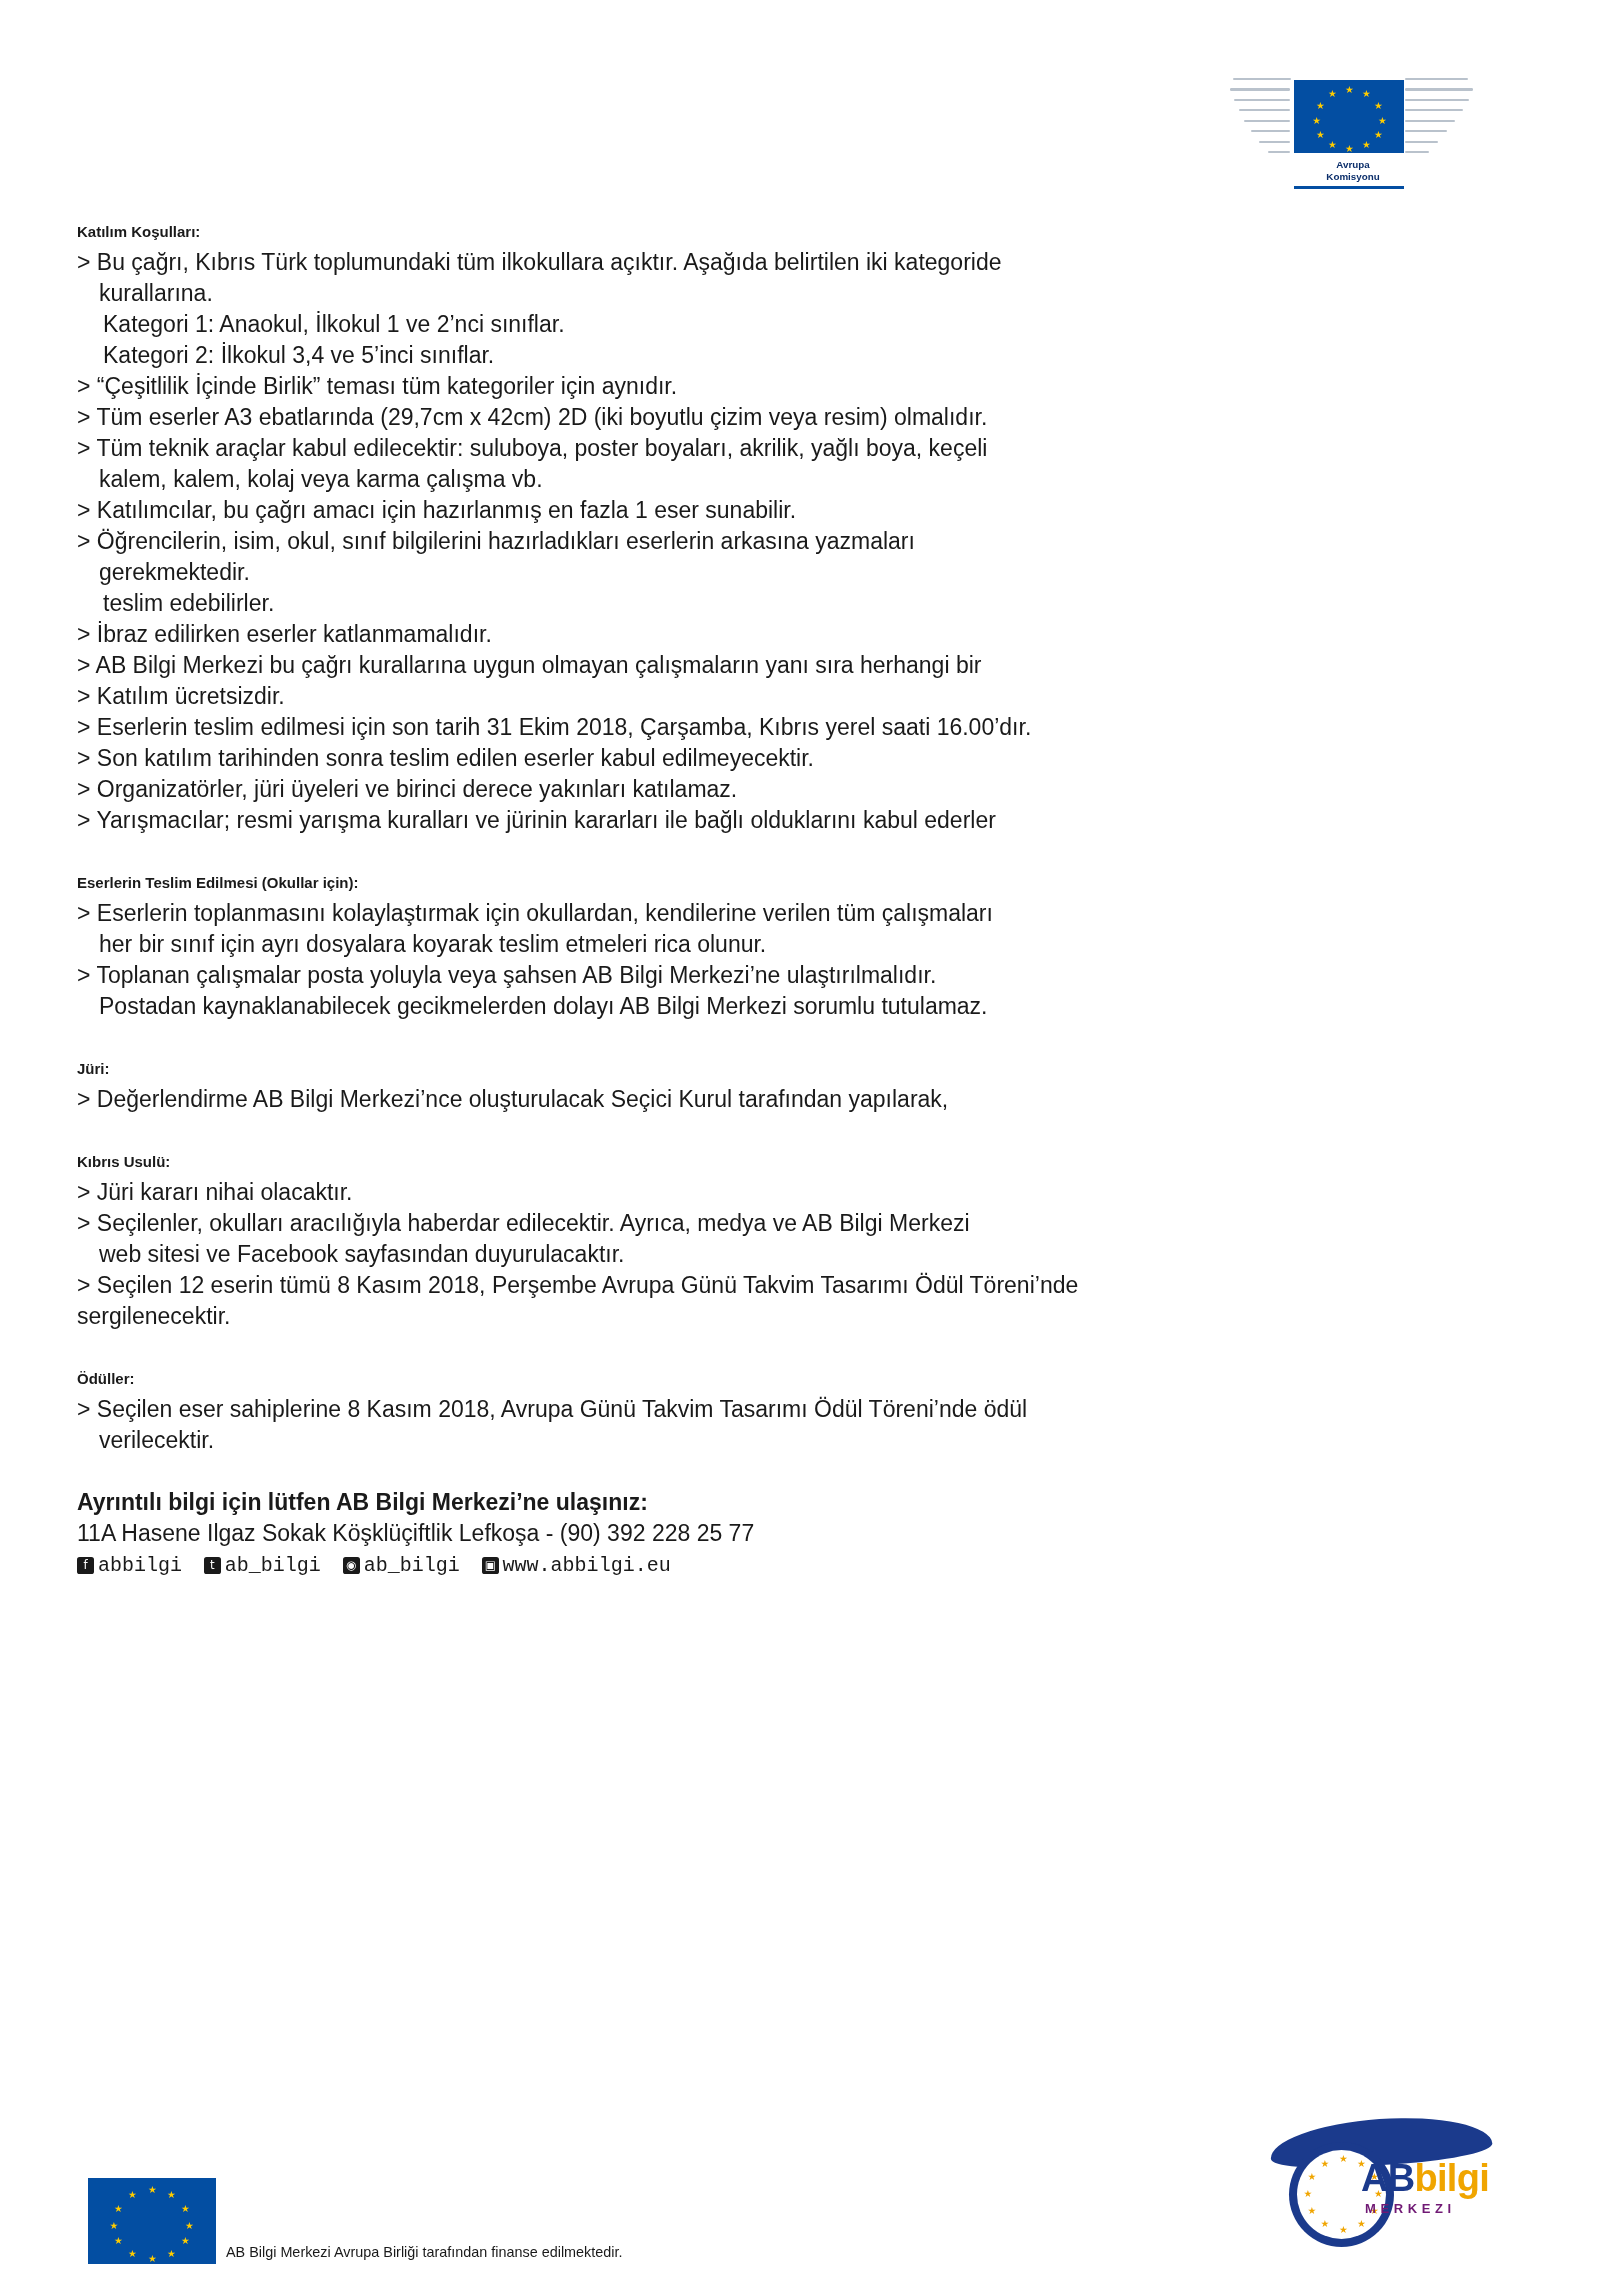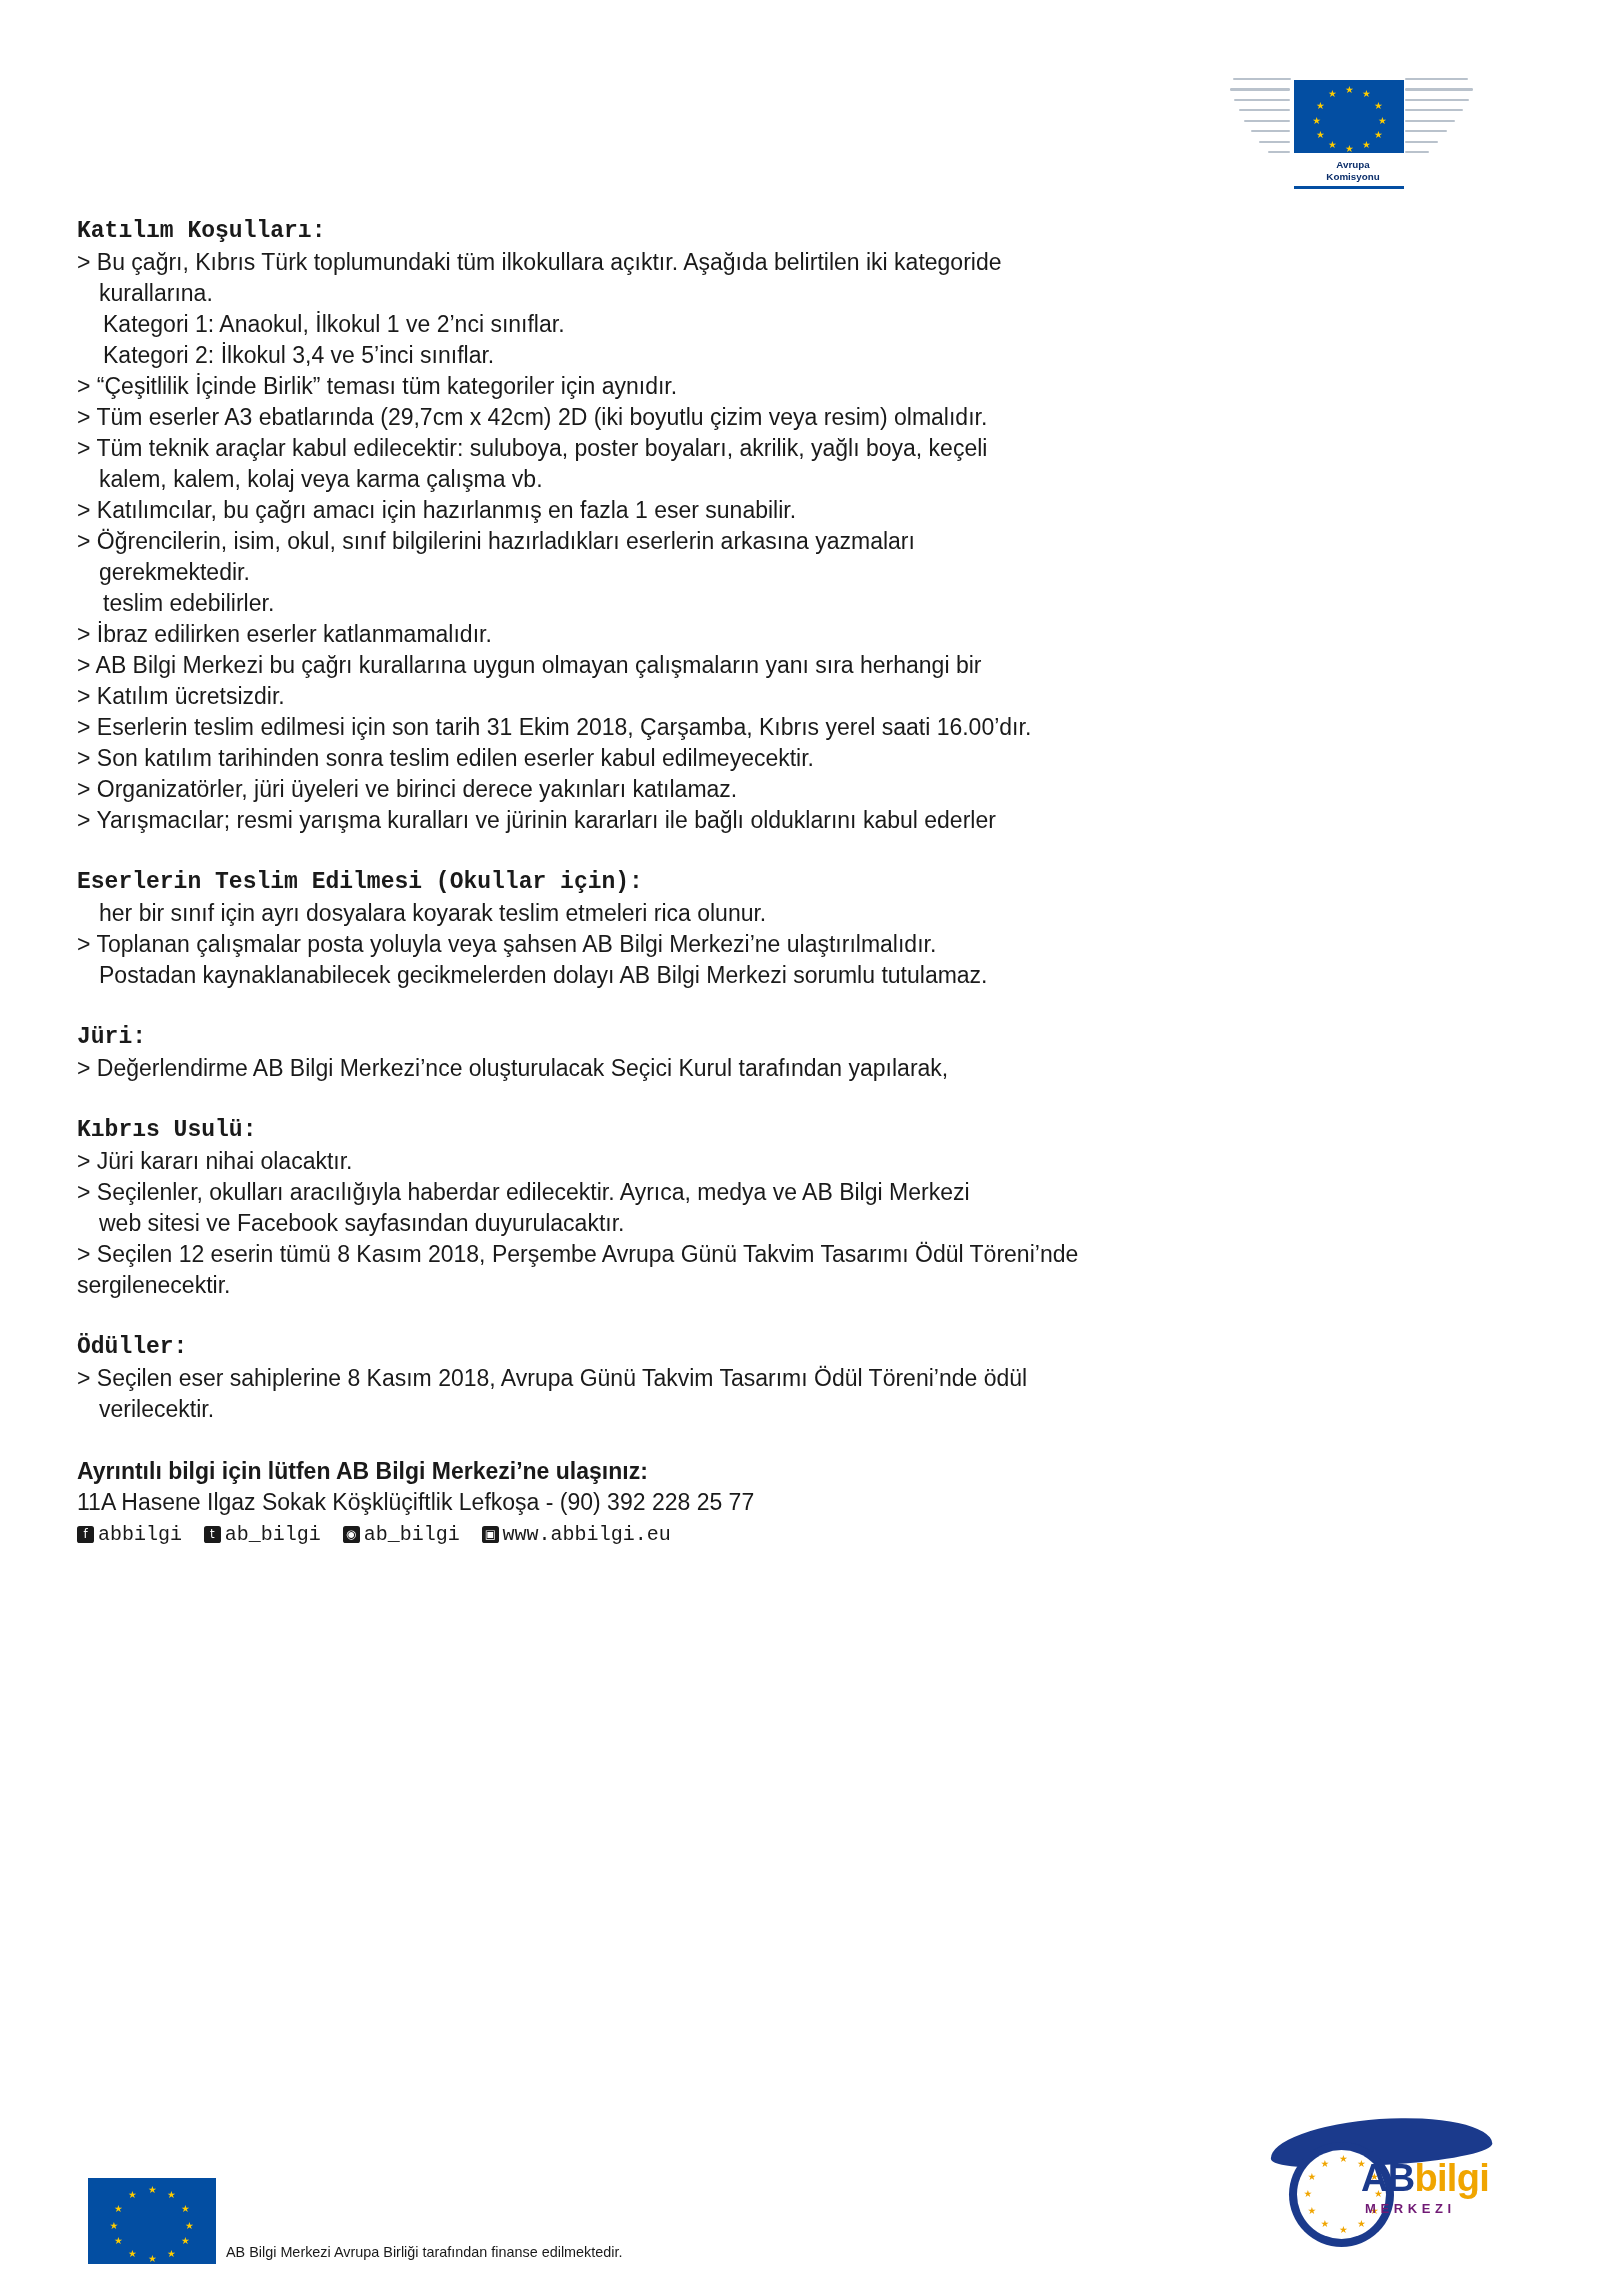--- a/index.html
+++ b/index.html
@@ -87,24 +87,23 @@
     position: absolute;
     left: 77px;
     top: 216px;
     width: 1440px;
     font-size: 23px;
     line-height: 31px;
     color: #1a1a1a;
   }
   .sec-head {
     font-weight: bold;
-    font-size: 23px;
+    font-size: 15px;
     line-height: 31px;
     margin: 0;
-    font-family: Liberation Mono, monospace;
   }
   p.line {
     margin: 0;
     white-space: pre-wrap;
   }
   .indent1 { padding-left: 22px; }
   .indent2 { padding-left: 26px; }
   .gap { height: 31px; }
 
   
@@ -288,20 +287,21 @@
       <p class="line">&gt; Eserlerin teslim edilmesi için son tarih 31 Ekim 2018, Çarşamba, Kıbrıs yerel saati 16.00’dır.</p>
       <p class="line">&gt; Son katılım tarihinden sonra teslim edilen eserler kabul edilmeyecektir.</p>
       <p class="line">&gt; Organizatörler, jüri üyeleri ve birinci derece yakınları katılamaz.</p>
       <p class="line">&gt; Yarışmacılar; resmi yarışma kuralları ve jürinin kararları ile bağlı olduklarını kabul ederler</p>
     </div>
 
     <div class="gap"></div>
 
     <div>
       <p class="sec-head">Eserlerin Teslim Edilmesi (Okullar için):</p>
+      <p class="line">&gt; Eserlerin toplanmasını kolaylaştırmak için okullardan, kendilerine verilen tüm çalışmaları</p>
       <p class="line indent1">her bir sınıf için ayrı dosyalara koyarak teslim etmeleri rica olunur.</p>
       <p class="line">&gt; Toplanan çalışmalar posta yoluyla veya şahsen AB Bilgi Merkezi’ne ulaştırılmalıdır.</p>
       <p class="line indent1">Postadan kaynaklanabilecek gecikmelerden dolayı AB Bilgi Merkezi sorumlu tutulamaz.</p>
     </div>
 
     <div class="gap"></div>
 
     <div>
       <p class="sec-head">Jüri:</p>
       <p class="line">&gt; Değerlendirme AB Bilgi Merkezi’nce oluşturulacak Seçici Kurul tarafından yapılarak,</p>

